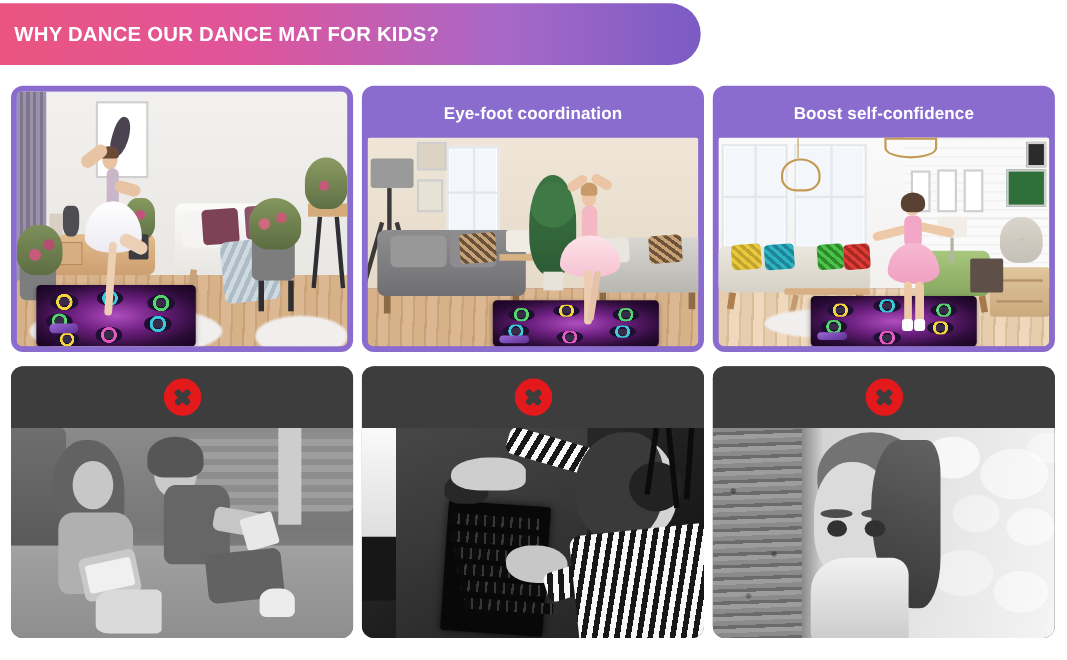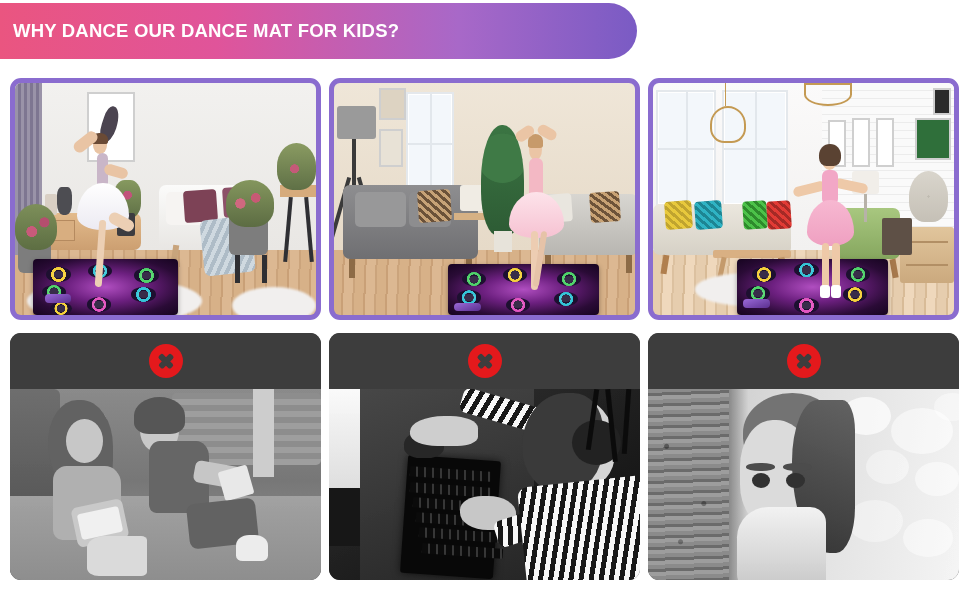--- a/index.html
+++ b/index.html
@@ -277,20 +277,23 @@
           <div class="limb" style="left:42%;top:22%;width:27%;height:6.5%;background:#e9c4a4;transform:rotate(16deg);"></div>
           <div class="tutu" style="left:12%;top:32%;width:58%;height:28%;background:linear-gradient(180deg,#ffffff,#eceaf2);"></div>
           <div class="limb" style="left:34%;top:54%;width:8%;height:40%;background:#eccfb4;transform:rotate(4deg);"></div>
           <div class="limb" style="left:46%;top:52%;width:30%;height:7%;background:#eccfb4;transform:rotate(28deg);"></div>
         </div>
       </div>
     </div>
   </div>
 
   <div class="benefit-card">
+    <div class="benefit-head">
+      <span class="benefit-head-text">Eye-foot coordination</span>
+    </div>
     <div class="benefit-photo">
       <div class="scene">
         <div class="wall" style="background:linear-gradient(180deg,#efe6d8,#e6dac8);"></div>
         <div class="floor floorwood"></div>
 
         <div class="window" style="left:24%;top:4%;width:16%;height:44%;"></div>
 
         <div class="frame" style="left:15%;top:2%;width:9%;height:14%;background:#ddd3c2;"></div>
         <div class="frame" style="left:15%;top:20%;width:8%;height:16%;background:#e8e2d6;"></div>
 
@@ -336,20 +339,23 @@
           <div class="limb" style="left:41%;top:19%;width:18%;height:24%;background:#f3b8c4;"></div>
           <div class="tutu" style="left:16%;top:38%;width:70%;height:26%;background:linear-gradient(180deg,#fde3ea,#f6c2d2);"></div>
           <div class="limb" style="left:44%;top:60%;width:9%;height:34%;background:#edcdb2;"></div>
           <div class="limb" style="left:52%;top:60%;width:8%;height:32%;background:#e6c3a8;transform:rotate(9deg);"></div>
         </div>
       </div>
     </div>
   </div>
 
   <div class="benefit-card">
+    <div class="benefit-head">
+      <span class="benefit-head-text">Boost self-confidence</span>
+    </div>
     <div class="benefit-photo">
       <div class="scene">
         <div class="wall" style="background:linear-gradient(180deg,#fbfafa,#f2f1f0);"></div>
         <div class="floor floorwood" style="background:repeating-linear-gradient(92deg,#e6cdae 0 9px,#d8bb97 9px 11px,#efd8bc 11px 20px,#dcc1a0 20px 22px);"></div>
 
         <div style="position:absolute;left:56%;top:0;right:0;height:72%;background:repeating-linear-gradient(0deg,#fafafa 0 7px,#ececec 7px 8px),repeating-linear-gradient(90deg,transparent 0 18px,#ececec 18px 19px);"></div>
 
         <div class="window" style="left:1%;top:3%;width:20%;height:50%;"></div>
         <div class="window" style="left:23%;top:3%;width:22%;height:50%;"></div>
 

